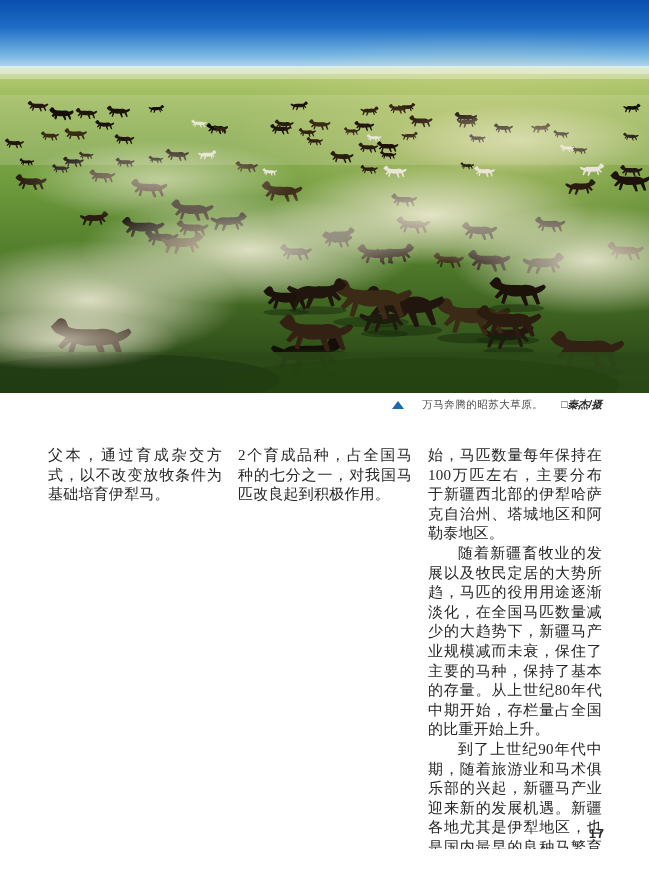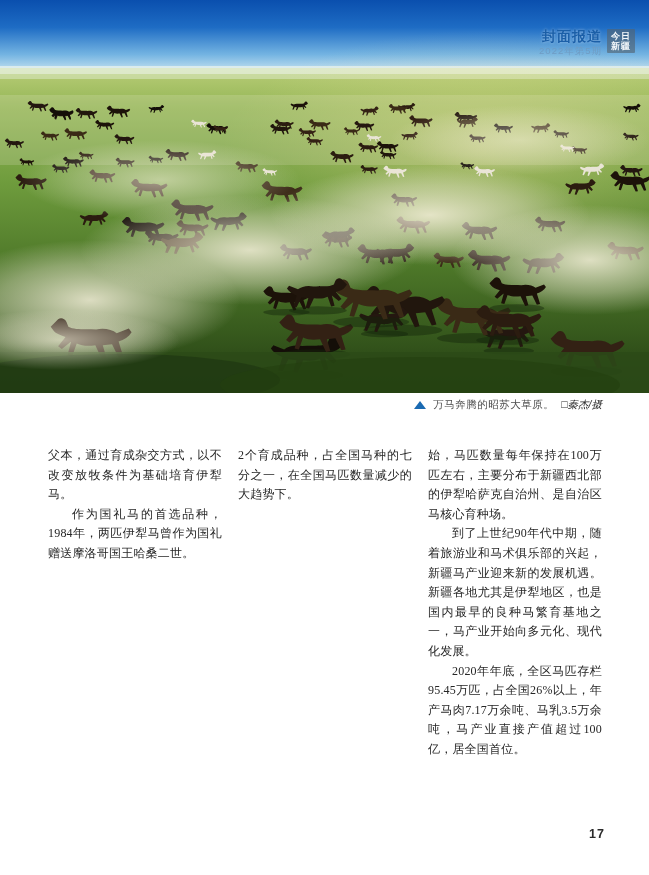--- a/index.html
+++ b/index.html
@@ -32,40 +32,40 @@
     width:28px;height:24px;
     background:rgba(82,98,112,.62);
     color:#f2f6f9;
     display:flex;flex-direction:column;align-items:center;justify-content:center;
     font-size:9px;font-weight:bold;line-height:10px;letter-spacing:1px;
     border-radius:1px;
   }
   
   .caption-row{
     position:absolute;top:398px;right:47px;
-    display:flex;align-items:center;gap:7px;
+    display:flex;align-items:center;gap:18px;
     font-family:"Liberation Sans","DejaVu Sans",sans-serif;
   }
   .caption-arrow{
     width:0;height:0;
     border-left:6px solid transparent;
     border-right:6px solid transparent;
     border-bottom:8px solid #1a6ab2;
   }
   .caption-text{font-size:10.5px;color:#4d4d4d;letter-spacing:.5px;}
-  .caption-credit{font-size:10.5px;color:#2b2b2b;font-weight:normal;font-style:italic;}
+  .caption-credit{font-size:10.5px;color:#2b2b2b;font-weight:bold;font-style:italic;}
   
   .article{
     position:absolute;left:48px;top:446px;width:554px;height:403px;
     display:flex;gap:16px;overflow:hidden;
   }
   .col{flex:1 1 0;overflow:hidden;}
   .col p{
     margin:0;
-    font-size:12px;line-height:19.6px;
+    font-size:15px;line-height:19.6px;
     color:#262626;
     text-align:justify;
     letter-spacing:.2px;
   }
   .col p.ind{text-indent:2em;}
   
   .page-number{
     position:absolute;right:44px;top:827px;
     font-family:"Liberation Sans","DejaVu Sans",sans-serif;
     font-size:12.5px;font-weight:bold;color:#2b2b2b;letter-spacing:1px;
@@ -237,49 +237,39 @@
           <use href="#horseP" transform="translate(45.1,308.1) scale(0.93)" fill="#2b1c10"></use>
         </g>
 
       <rect x="0" y="352" width="649" height="41" fill="#2c4a18" opacity="0.85"></rect>
       <ellipse cx="120" cy="380" rx="160" ry="26" fill="#1d3410" opacity="0.6"></ellipse>
       <ellipse cx="420" cy="385" rx="200" ry="28" fill="#23400f" opacity="0.6"></ellipse>
       <ellipse cx="60" cy="340" rx="120" ry="30" fill="url(#dust)" opacity="0.8"></ellipse>
     </svg>
   </div>
 
-  <div class="header-overlay">
-    <div class="header-text">
-      <span class="section-label">封面报道</span>
-      <span class="issue-label">2022年第5期</span>
-    </div>
-    <div class="header-badge">
-      <span>今日</span>
-      <span>新疆</span>
-    </div>
-  </div>
 
   <div class="caption-row">
     <span class="caption-arrow"></span>
     <span class="caption-text">万马奔腾的昭苏大草原。</span>
     <span class="caption-credit">□秦杰/摄</span>
   </div>
 
   <div class="article">
     <div class="col">
       <p>父本，通过育成杂交方式，以不改变放牧条件为基础培育伊犁马。</p>
-      <p class="ind">作为国礼马的首选品种，1984年，两匹伊犁马曾作为国礼赠送摩洛哥国王哈桑二世。</p>
 
     </div>
     <div class="col">
-      <p>2个育成品种，占全国马种的七分之一，在全国马匹数量减少的大趋势下。</p>
+      <p>2个育成品种，占全国马种的七分之一，对我国马匹改良起到积极作用。</p>
 
     </div>
     <div class="col">
-      <p>始，马匹数量每年保持在100万匹左右，主要分布于新疆西北部的伊犁哈萨克自治州、是自治区马核心育种场。</p>
+      <p>始，马匹数量每年保持在100万匹左右，主要分布于新疆西北部的伊犁哈萨克自治州、塔城地区和阿勒泰地区。</p>
+      <p class="ind">随着新疆畜牧业的发展以及牧民定居的大势所趋，马匹的役用用途逐渐淡化，在全国马匹数量减少的大趋势下，新疆马产业规模减而未衰，保住了主要的马种，保持了基本的存量。从上世纪80年代中期开始，存栏量占全国的比重开始上升。</p>
       <p class="ind">到了上世纪90年代中期，随着旅游业和马术俱乐部的兴起，新疆马产业迎来新的发展机遇。新疆各地尤其是伊犁地区，也是国内最早的良种马繁育基地之一，马产业开始向多元化、现代化发展。</p>
       <p class="ind">2020年年底，全区马匹存栏95.45万匹，占全国26%以上，年产马肉7.17万余吨、马乳3.5万余吨，马产业直接产值超过100亿，居全国首位。</p>
 
     </div>
   </div>
 
   <div class="page-number">17</div>
 
 </div>
 

